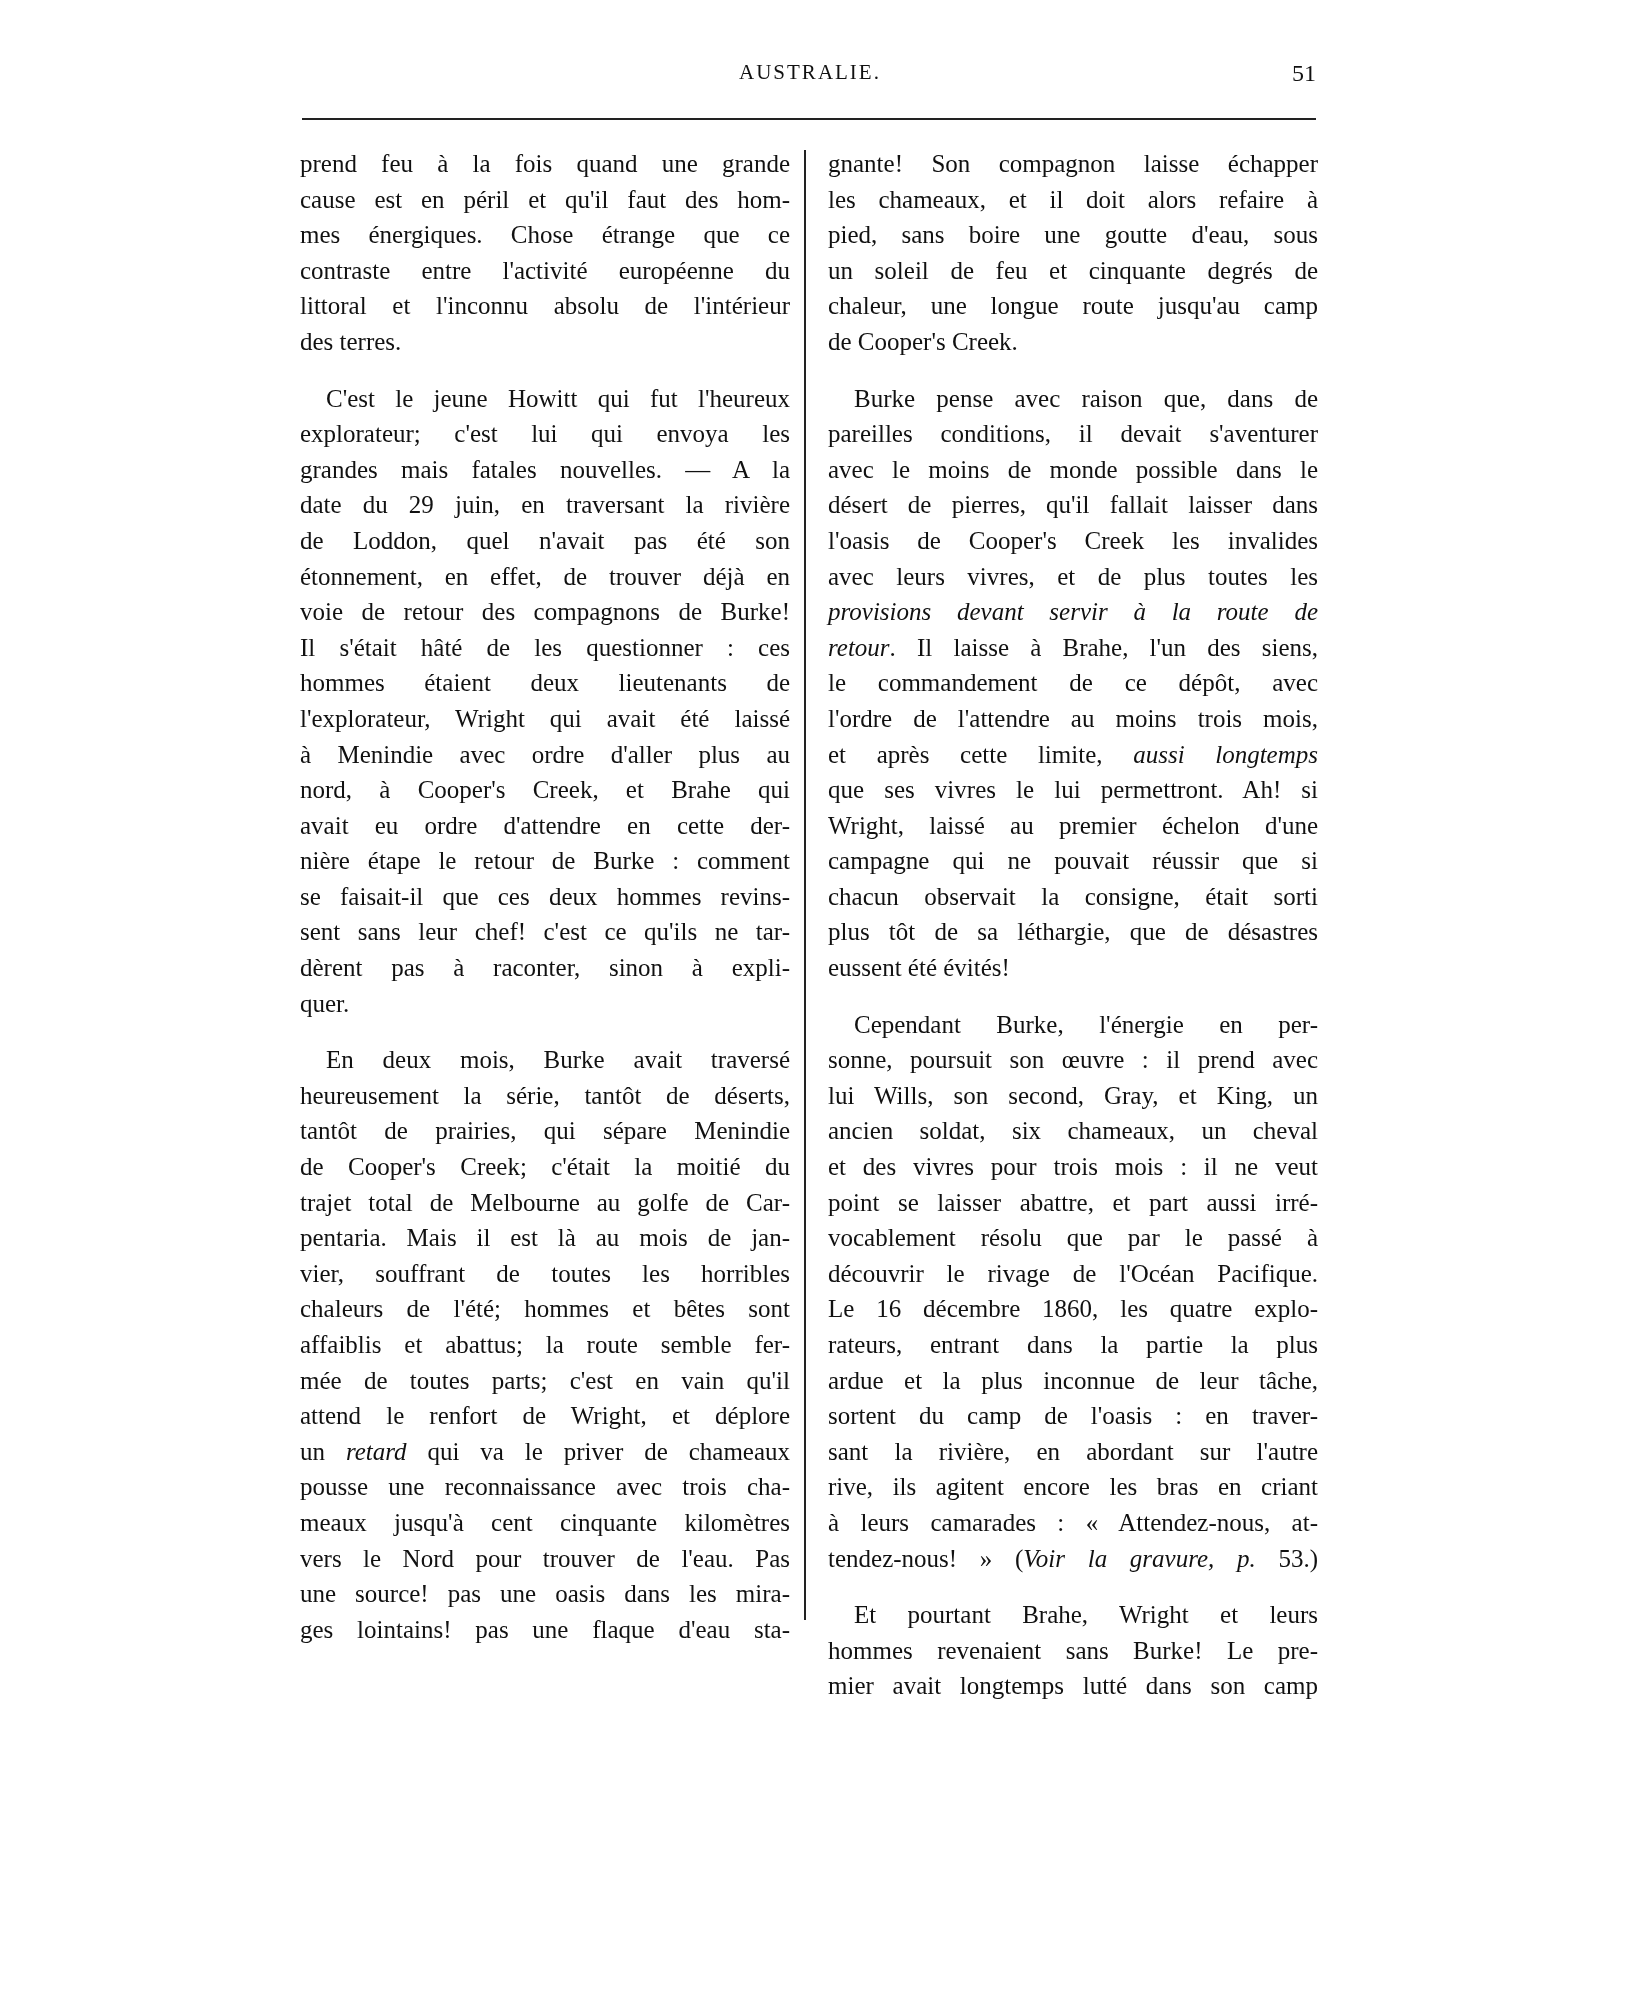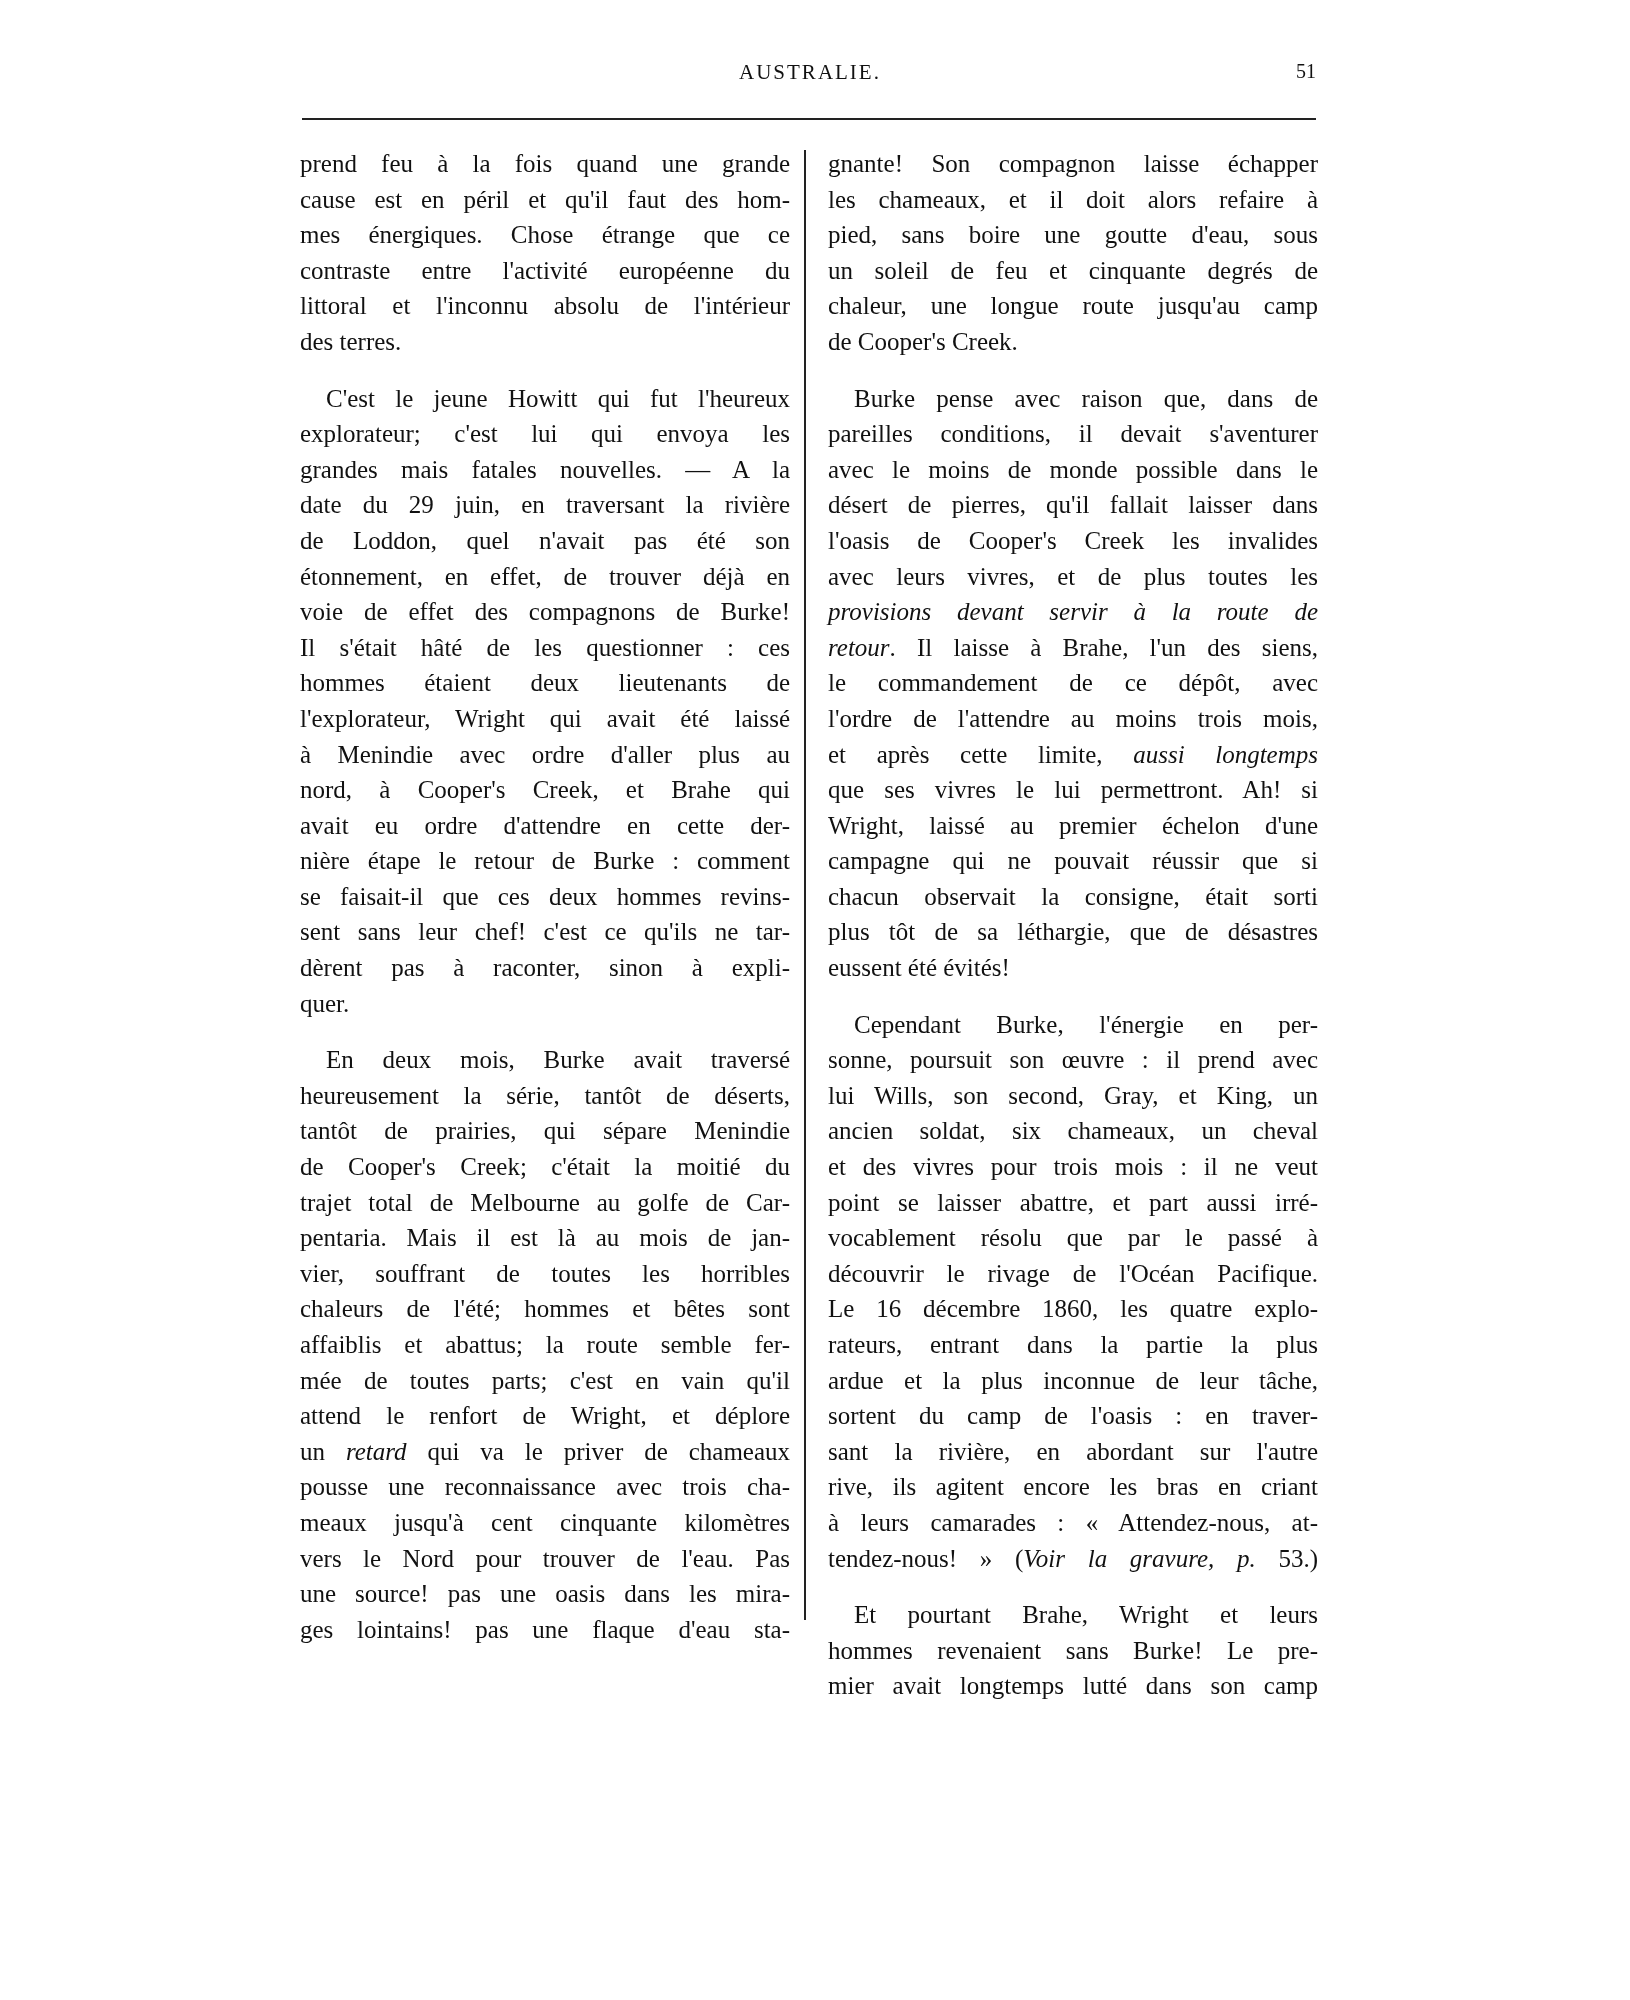--- a/index.html
+++ b/index.html
@@ -1,21 +1,21 @@
 <!DOCTYPE html>
 <html><head>
 <meta charset="utf-8">
 <style>
   html, body { margin: 0; padding: 0; background: #ffffff; }
   body { width: 1630px; height: 2000px; position: relative; overflow: hidden;
          font-family: "Liberation Serif", "DejaVu Serif", serif; color: #111; }
   .running-head { position: absolute; top: 60px; left: 300px; width: 1020px; height: 40px; }
   .head-title { position: absolute; left: 0; right: 0; top: 0; text-align: center;
                 font-size: 21px; letter-spacing: 2px; }
-  .head-page { position: absolute; right: 4px; top: 0; font-size: 20px; }
+  .head-page { position: absolute; right: 4px; top: 0; font-size: 24px; }
   .rule { position: absolute; top: 118px; left: 302px; width: 1014px; height: 2px; background: #222; }
   .col-divider { position: absolute; left: 804px; top: 150px; width: 2px; height: 1470px; background: #222; }
   .column { position: absolute; top: 146px; width: 490px; }
   .col-left { left: 300px; }
   .col-right { left: 828px; }
   .line { display: block; height: 35.6px; line-height: 35.6px; font-size: 25px;
           white-space: nowrap; text-align: justify; text-align-last: justify; }
   .line.last { text-align-last: left; }
   .line.indent { padding-left: 26px; margin-top: 21px; }
   em { font-style: italic; }
@@ -36,21 +36,21 @@
     <span class="line">mes énergiques. Chose étrange que ce</span>
     <span class="line">contraste entre l'activité européenne du</span>
     <span class="line">littoral et l'inconnu absolu de l'intérieur</span>
     <span class="line last">des terres.</span>
     <span class="line indent">C'est le jeune Howitt qui fut l'heureux</span>
     <span class="line">explorateur; c'est lui qui envoya les</span>
     <span class="line">grandes mais fatales nouvelles. — A la</span>
     <span class="line">date du 29 juin, en traversant la rivière</span>
     <span class="line">de Loddon, quel n'avait pas été son</span>
     <span class="line">étonnement, en effet, de trouver déjà en</span>
-    <span class="line">voie de effet des compagnons de Burke!</span>
+    <span class="line">voie de retour des compagnons de Burke!</span>
     <span class="line">Il s'était hâté de les questionner : ces</span>
     <span class="line">hommes étaient deux lieutenants de</span>
     <span class="line">l'explorateur, Wright qui avait été laissé</span>
     <span class="line">à Menindie avec ordre d'aller plus au</span>
     <span class="line">nord, à Cooper's Creek, et Brahe qui</span>
     <span class="line">avait eu ordre d'attendre en cette der-</span>
     <span class="line">nière étape le retour de Burke : comment</span>
     <span class="line">se faisait-il que ces deux hommes revins-</span>
     <span class="line">sent sans leur chef! c'est ce qu'ils ne tar-</span>
     <span class="line">dèrent pas à raconter, sinon à expli-</span>

